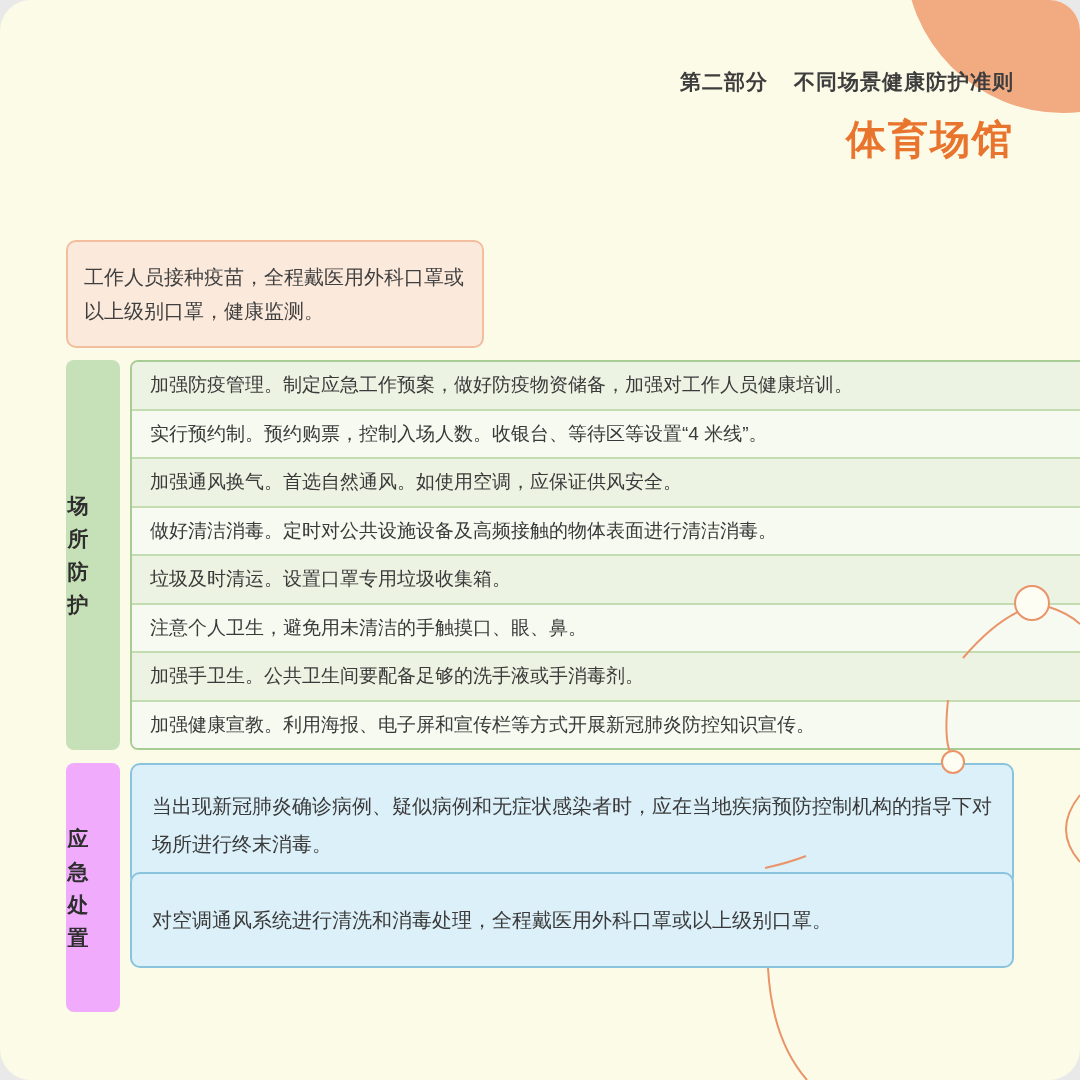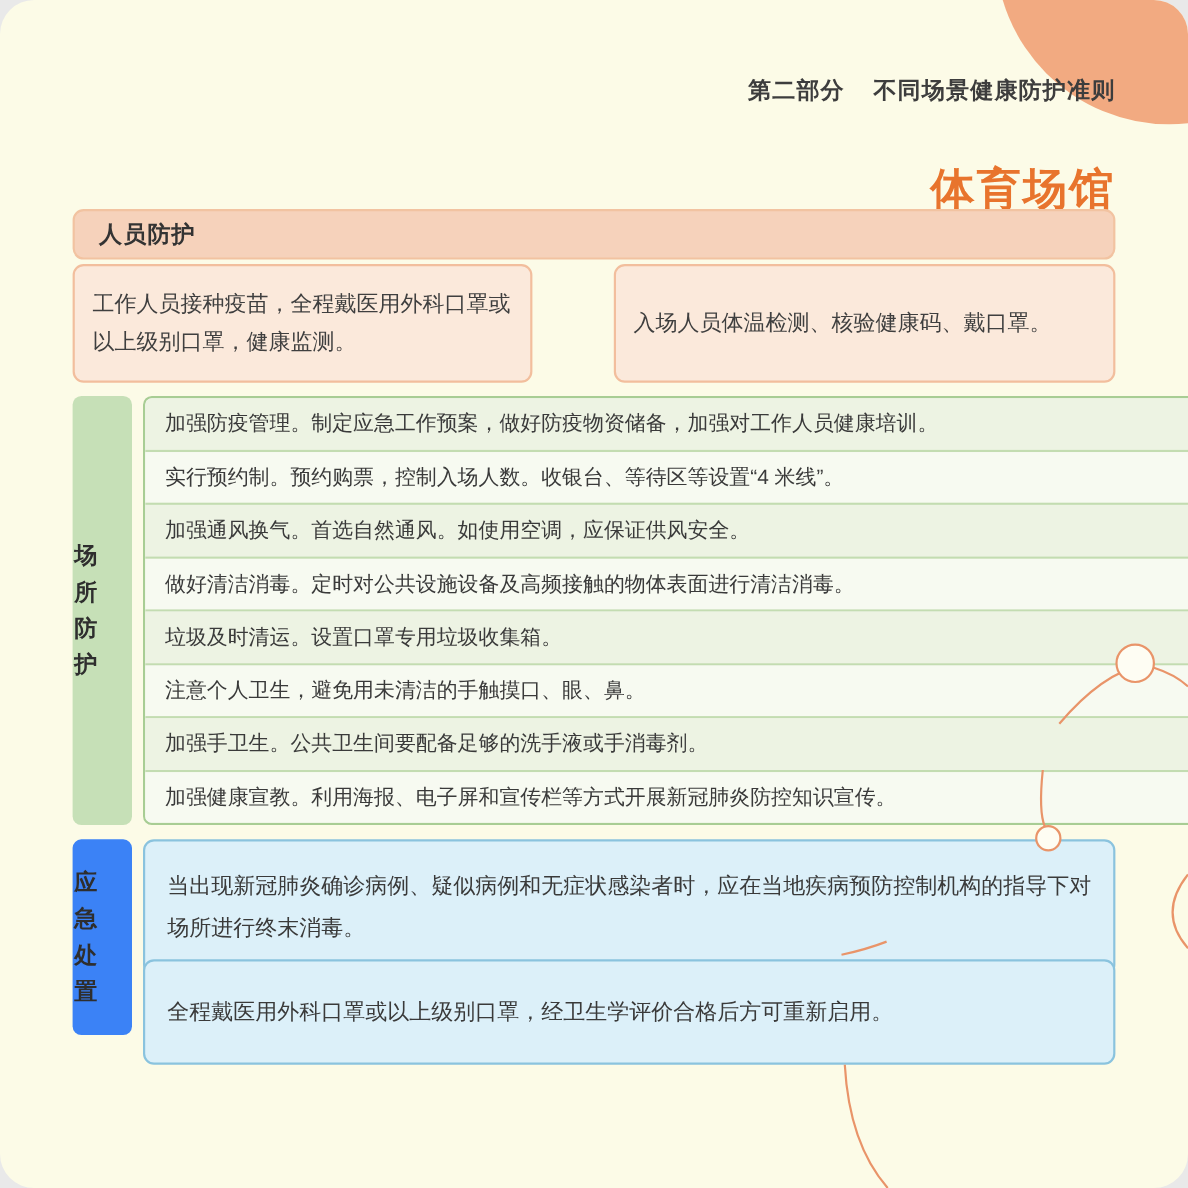--- a/index.html
+++ b/index.html
@@ -32,21 +32,21 @@
 
   .breadcrumb {
     position: absolute; right: 66px; top: 68px;
     font-size: 21px; font-weight: bold; color: #3D3D3D;
     letter-spacing: 1px; white-space: nowrap;
   }
   .breadcrumb .part-label { margin-right: 26px; }
   .page-title {
     position: absolute; right: 66px; top: 112px;
     font-size: 40px; font-weight: bold; color: #E8742D;
-    letter-spacing: 2px; white-space: nowrap; margin-top: 32px;
+    letter-spacing: 2px; white-space: nowrap;
   }
 
   .personnel-header {
     position: absolute; left: 66px; top: 190px;
     width: 948px; height: 46px;
     background: #F6D2BB;
     border: 2px solid #F2C3A1;
     border-radius: 10px;
     display: flex; align-items: center;
     padding-left: 22px;
@@ -73,21 +73,21 @@
     display: flex; align-items: center; justify-content: flex-start;
     font-size: 21px; font-weight: bold; color: #2E2E2E;
   }
   .side-label .vtext {
     width: 1.15em;
     text-align: center;
     word-break: break-all;
     line-height: 33px;
   }
   .venue-label { left: 66px; top: 360px; height: 390px; background: #C6E0B7; }
-  .emergency-label { left: 66px; top: 763px; height: 178px; background: #3b82f6; }
+  .emergency-label { left: 66px; top: 763px; height: 249px; background: #f0abfc; }
 
   .venue-rows {
     position: absolute; left: 130px; top: 360px;
     width: 1000px; height: 390px;
     border: 2px solid #A8CD94;
     border-radius: 8px;
     overflow: hidden;
     display: flex; flex-direction: column;
     background: #F7FAF1;
   }
@@ -124,26 +124,22 @@
   <div class="decor-solid-circle"></div>
 
   <div class="content">
 
     <div class="breadcrumb">
       <span class="part-label">第二部分</span><span>不同场景健康防护准则</span>
     </div>
 
     <div class="page-title">体育场馆</div>
 
-    <div class="personnel-header">人员防护</div>
     <div class="peach-card left">
       <span>工作人员接种疫苗，全程戴医用外科口罩或以上级别口罩，健康监测。</span>
-    </div>
-    <div class="peach-card right">
-      <span>入场人员体温检测、核验健康码、戴口罩。</span>
     </div>
 
     <div class="side-label venue-label">
       <span class="vtext">场所防护</span>
     </div>
     <div class="venue-rows">
       <div class="venue-row">加强防疫管理。制定应急工作预案，做好防疫物资储备，加强对工作人员健康培训。</div>
       <div class="venue-row">实行预约制。预约购票，控制入场人数。收银台、等待区等设置“4 米线”。</div>
       <div class="venue-row">加强通风换气。首选自然通风。如使用空调，应保证供风安全。</div>
       <div class="venue-row">做好清洁消毒。定时对公共设施设备及高频接触的物体表面进行清洁消毒。</div>
@@ -153,21 +149,21 @@
       <div class="venue-row">加强健康宣教。利用海报、电子屏和宣传栏等方式开展新冠肺炎防控知识宣传。</div>
     </div>
 
     <div class="side-label emergency-label">
       <span class="vtext">应急处置</span>
     </div>
     <div class="blue-card first">
       <span>当出现新冠肺炎确诊病例、疑似病例和无症状感染者时，应在当地疾病预防控制机构的指导下对场所进行终末消毒。</span>
     </div>
     <div class="blue-card second">
-      <span>全程戴医用外科口罩或以上级别口罩，经卫生学评价合格后方可重新启用。</span>
+      <span>对空调通风系统进行清洗和消毒处理，全程戴医用外科口罩或以上级别口罩。</span>
     </div>
 
   </div>
 
   <svg id="decor-overlay" viewBox="0 0 1080 1080" xmlns="http://www.w3.org/2000/svg">
     <g fill="none" stroke="#E99469" stroke-width="2">
       <path d="M 963,658 Q 1002,612 1040,604"></path>
       <path d="M 1049,607 Q 1068,613 1080,624"></path>
       <path d="M 948,700 Q 944,738 950,752"></path>
       <path d="M 1080,795 Q 1052,830 1080,862"></path>

